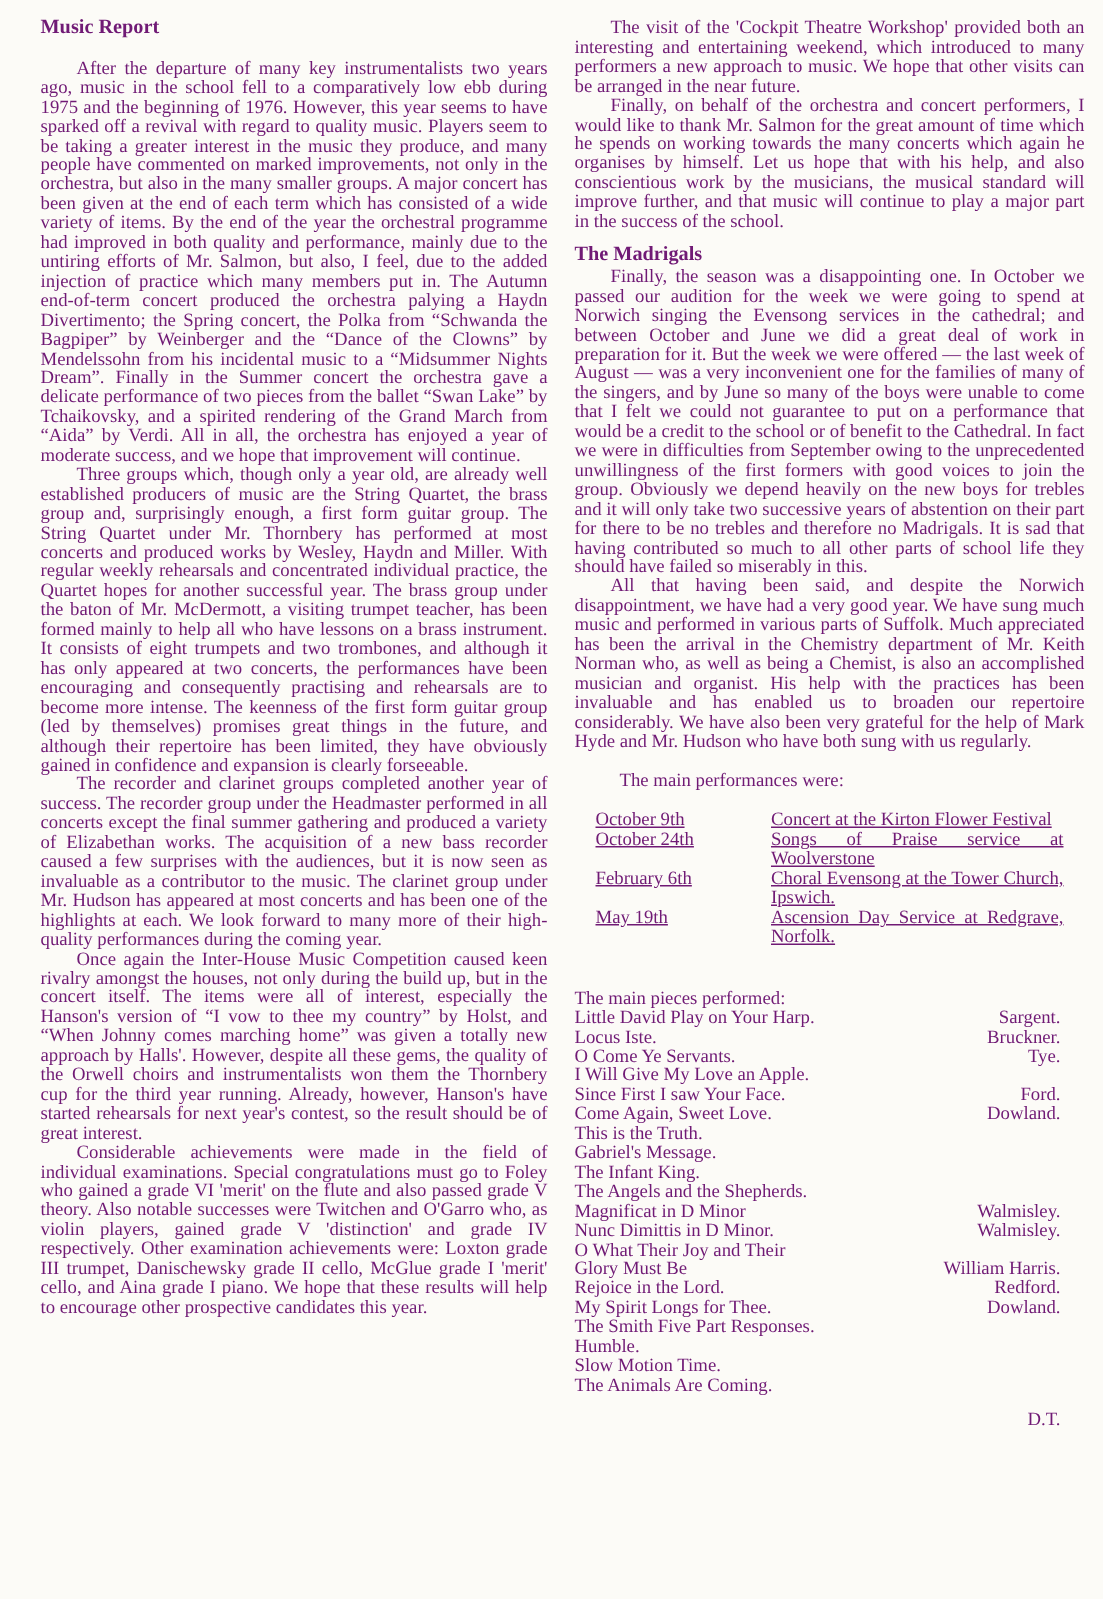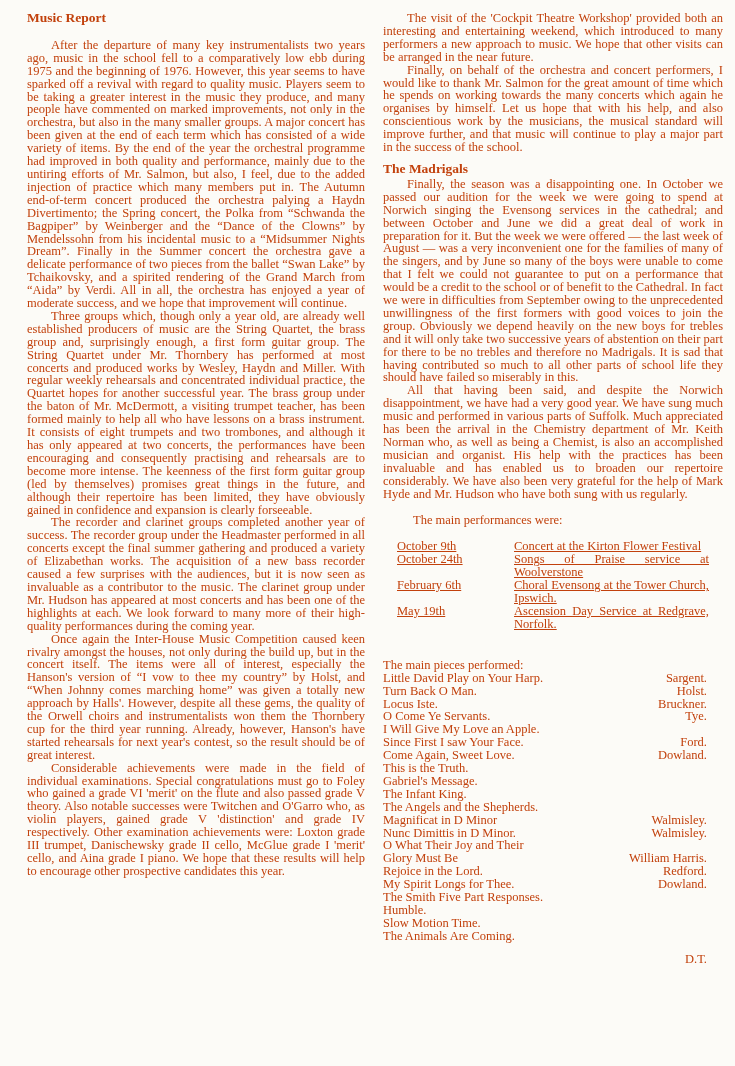--- a/index.html
+++ b/index.html
@@ -6,21 +6,21 @@
     margin: 0;
     padding: 0;
     background: #fcfbf7;
   }
   .page {
     position: relative;
     width: 735px;
     height: 1066px;
     box-sizing: border-box;
     background: #fcfbf7;
-    color: #c2410c;
+    color: #701a75;
     font-family: "Liberation Serif", "DejaVu Serif", serif;
     font-size: 12.5px;
     line-height: 12.9px;
     display: flex;
     gap: 18px;
     padding: 12px 12px 0 27px;
     overflow: hidden;
   }
   .col-left  { width: 338px; }
   .col-right { width: 340px; }
@@ -108,24 +108,20 @@
     </div>
 
     <div class="pieces-section">
       <p class="intro-line">The main pieces performed:</p>
       <div>
           <div class="piece-row">
           <span class="piece-title">Little David Play on Your Harp.</span>
           <span class="piece-composer">Sargent.</span>
         </div>
           <div class="piece-row">
-          <span class="piece-title">Turn Back O Man.</span>
-          <span class="piece-composer">Holst.</span>
-        </div>
-          <div class="piece-row">
           <span class="piece-title">Locus Iste.</span>
           <span class="piece-composer">Bruckner.</span>
         </div>
           <div class="piece-row">
           <span class="piece-title">O Come Ye Servants.</span>
           <span class="piece-composer">Tye.</span>
         </div>
           <div class="piece-row">
           <span class="piece-title">I Will Give My Love an Apple.</span>
           <span class="piece-composer"></span>

